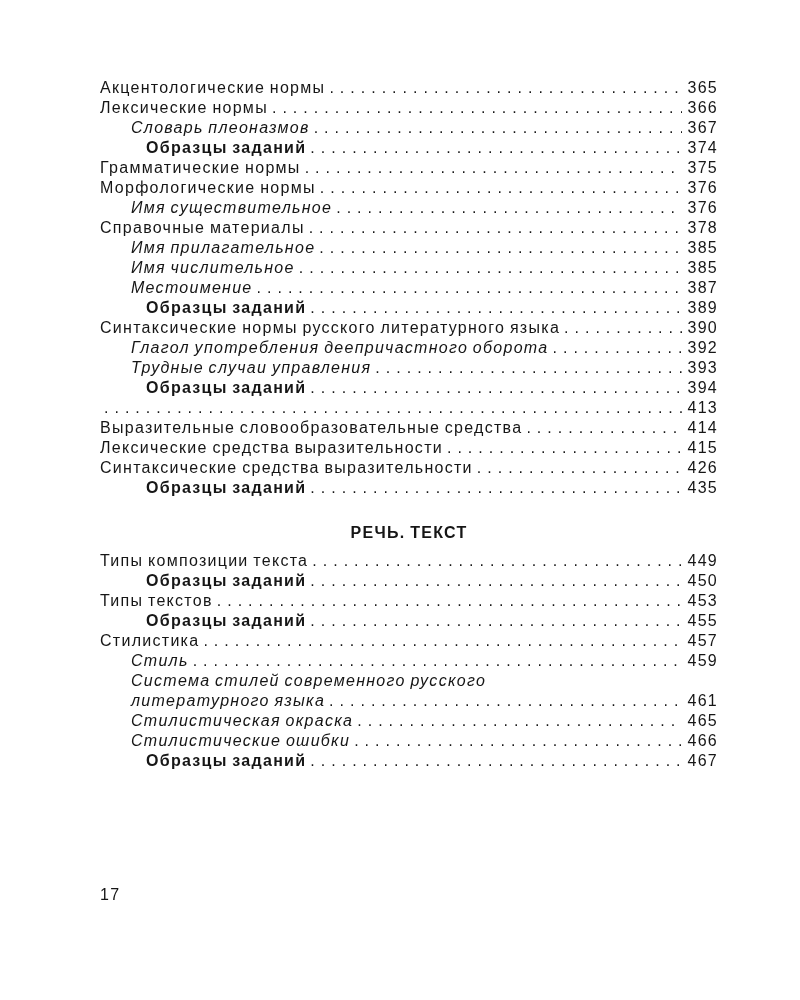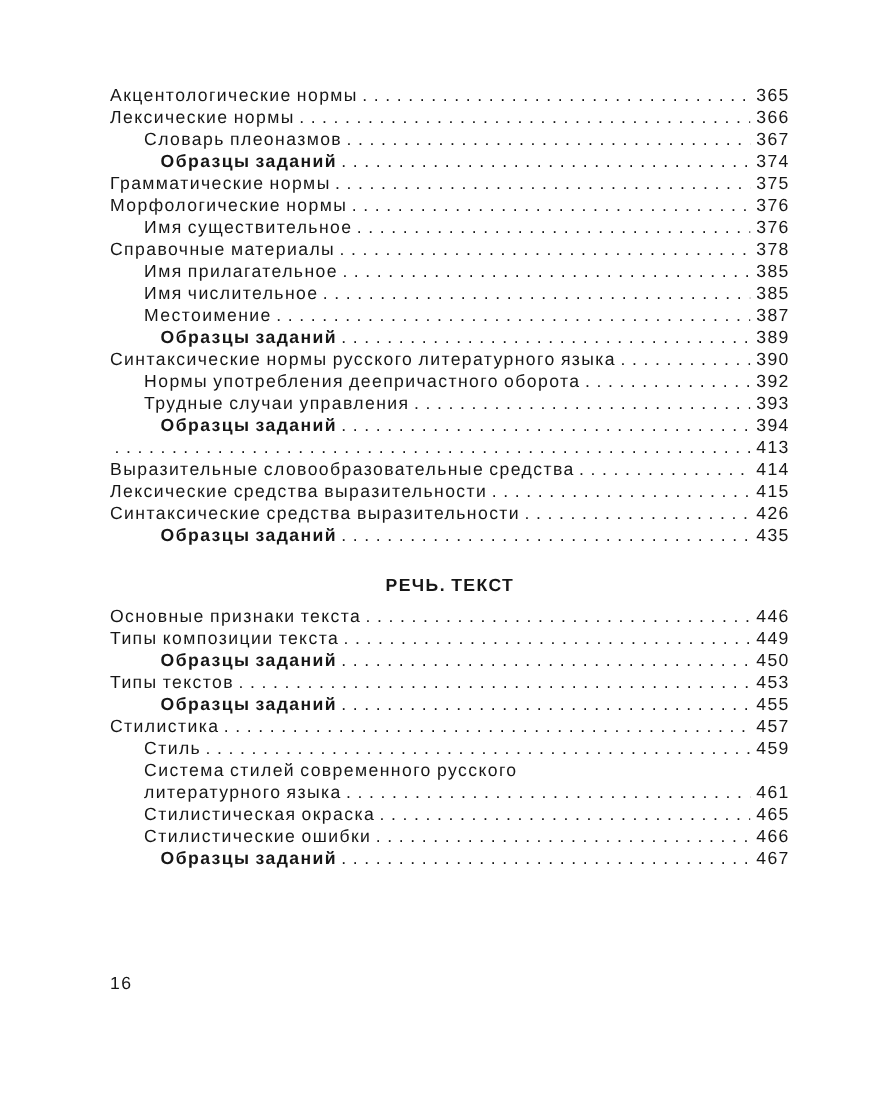--- a/index.html
+++ b/index.html
@@ -33,21 +33,21 @@
     margin: 25px 0 8px 0;
     white-space: nowrap;
   }
   .toc-row {
     display: flex;
     align-items: baseline;
   }
   .toc-row .label { white-space: nowrap; }
   .toc-row.bold .label { font-weight: bold; margin-left: 46px; }
   .toc-row.indent { padding-left: 31px; }
-  .toc-row.indent .label { }
+  .toc-row.indent .label { font-style: italic; }
   .leader {
     flex: 1 1 auto;
     min-width: 0;
     overflow: hidden;
     white-space: nowrap;
     margin: 0 5px 0 4px;
   }
   .leader::after {
     content: ". . . . . . . . . . . . . . . . . . . . . . . . . . . . . . . . . . . . . . . . . . . . . . . . . . . . . . . . . . . . . . . . . . . . . . . . . . . . . . . .";
   }
@@ -123,21 +123,21 @@
           <span class="label">Образцы заданий</span>
           <span class="leader"></span>
           <span class="pagenum">389</span>
         </div>
         <div class="toc-row">
           <span class="label">Синтаксические нормы русского литературного языка</span>
           <span class="leader"></span>
           <span class="pagenum">390</span>
         </div>
         <div class="toc-row indent">
-          <span class="label">Нормы употребления деепричастного оборота</span>
+          <span class="label">Глагол употребления деепричастного оборота</span>
           <span class="leader"></span>
           <span class="pagenum">392</span>
         </div>
         <div class="toc-row indent">
           <span class="label">Трудные случаи управления</span>
           <span class="leader"></span>
           <span class="pagenum">393</span>
         </div>
         <div class="toc-row bold">
           <span class="label">Образцы заданий</span>
@@ -167,25 +167,20 @@
         </div>
         <div class="toc-row bold">
           <span class="label">Образцы заданий</span>
           <span class="leader"></span>
           <span class="pagenum">435</span>
         </div>
       </section>
       <section class="toc-section">
         <div class="section-heading">РЕЧЬ. ТЕКСТ</div>
         <div class="toc-row">
-          <span class="label">Основные признаки текста</span>
-          <span class="leader"></span>
-          <span class="pagenum">446</span>
-        </div>
-        <div class="toc-row">
           <span class="label">Типы композиции текста</span>
           <span class="leader"></span>
           <span class="pagenum">449</span>
         </div>
         <div class="toc-row bold">
           <span class="label">Образцы заданий</span>
           <span class="leader"></span>
           <span class="pagenum">450</span>
         </div>
         <div class="toc-row">
@@ -226,14 +221,14 @@
           <span class="leader"></span>
           <span class="pagenum">466</span>
         </div>
         <div class="toc-row bold">
           <span class="label">Образцы заданий</span>
           <span class="leader"></span>
           <span class="pagenum">467</span>
         </div>
       </section>
     </div>
-  <div class="folio">16</div>
+  <div class="folio">17</div>
 </div>
 
 </body></html>

